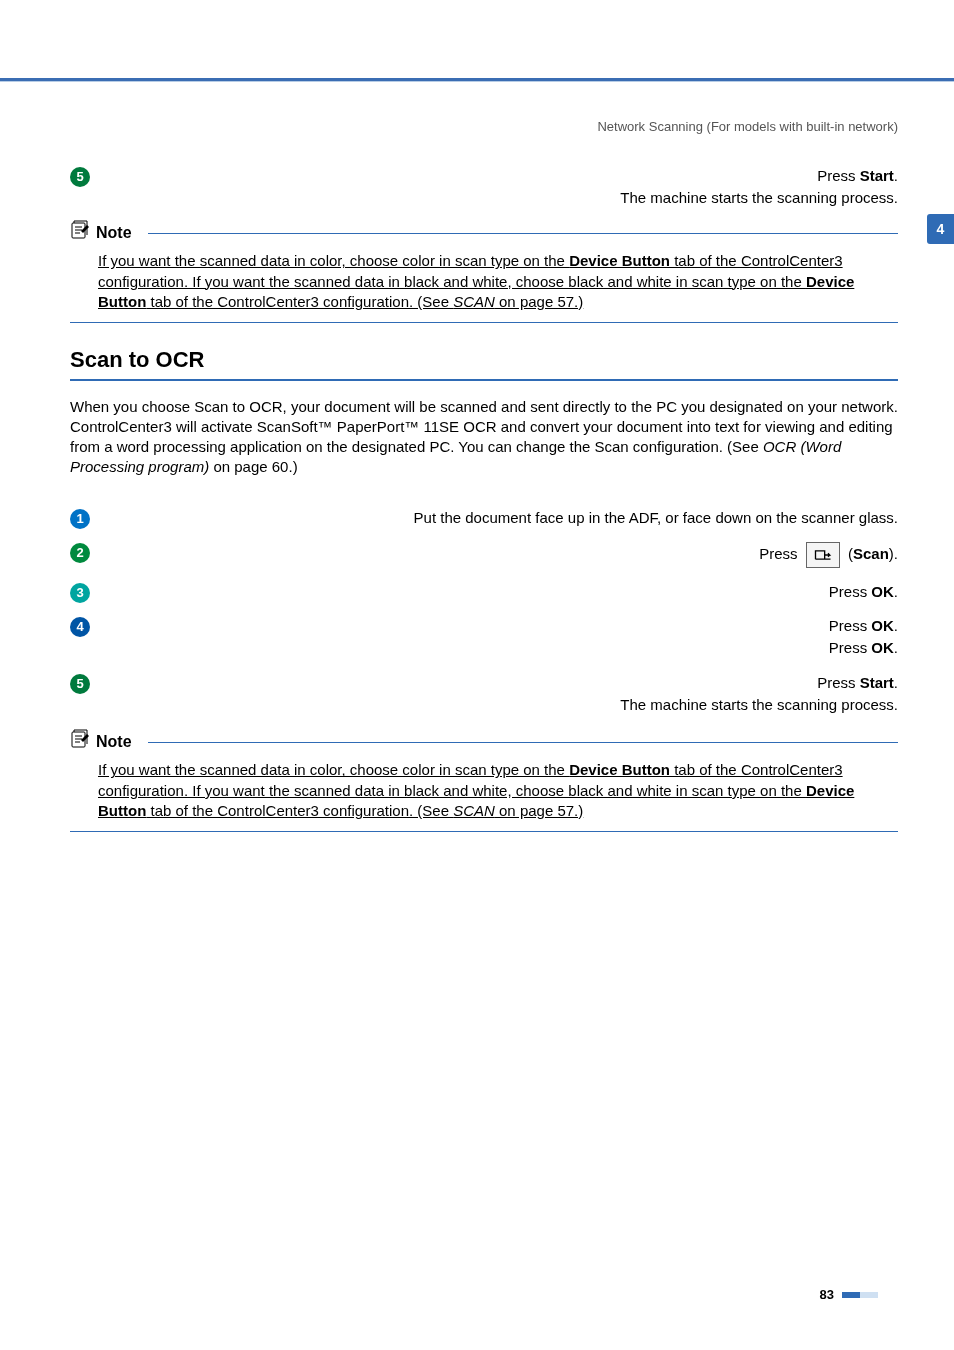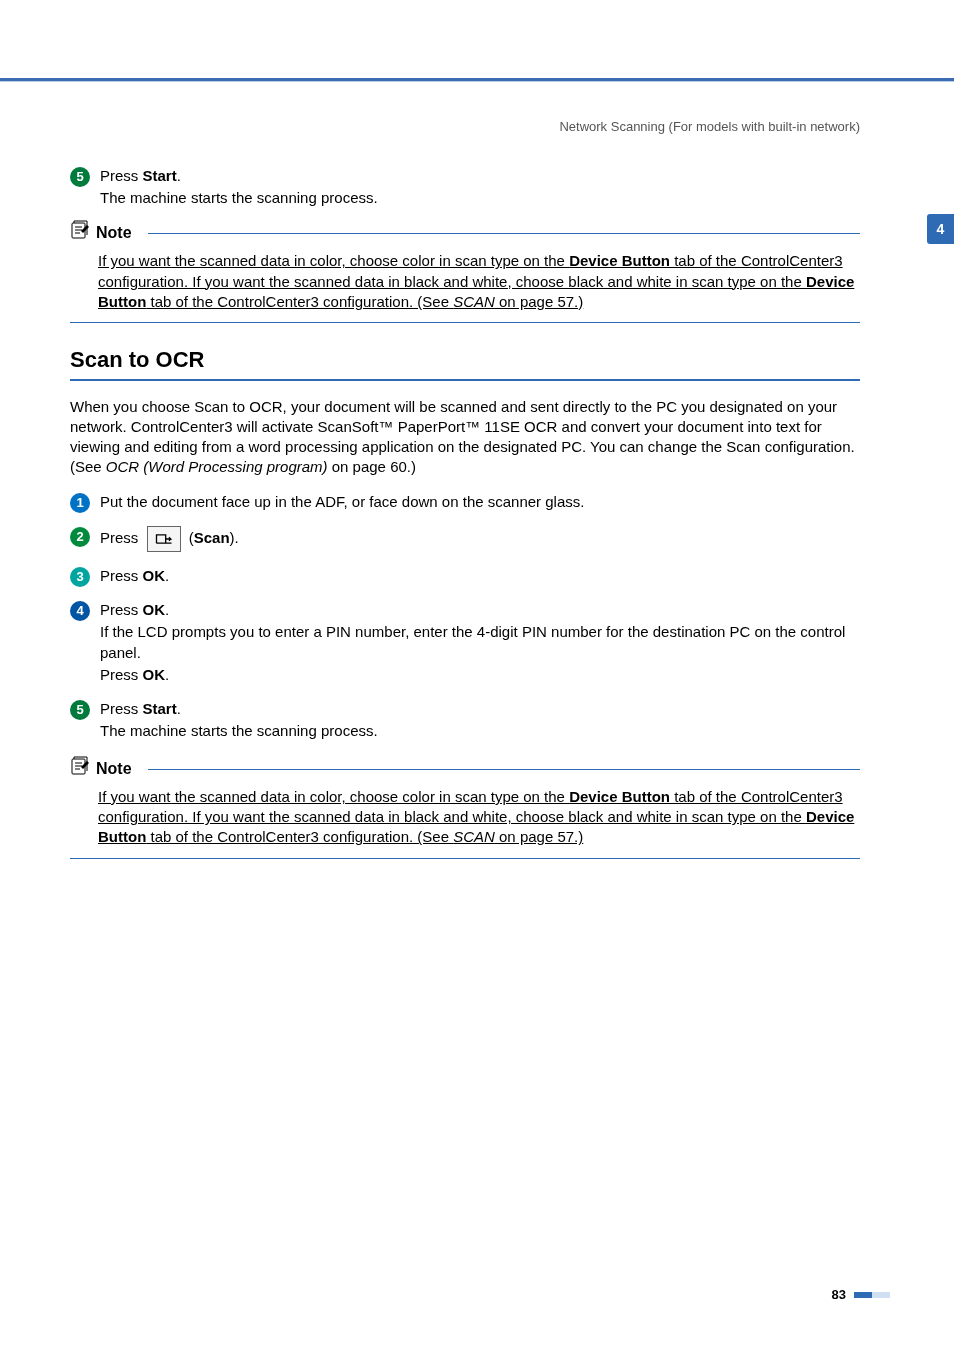--- a/index.html
+++ b/index.html
@@ -2,49 +2,49 @@
 <html><head>
 <meta charset="utf-8">
 <style>
   * { box-sizing: border-box; margin: 0; padding: 0; }
   html, body { width: 954px; height: 1350px; font-family: Arial, Helvetica, sans-serif; background: #fff; color: #000; }
   .page { position: relative; width: 954px; height: 1350px; }
   .top-band { height: 78px; background: #fff; }
   .top-hr { height: 3px; background: #3b6db3; }
   .top-hr2 { height: 1px; background: #b8cde6; }
   .side-tab { position: absolute; right: 0; top: 214px; width: 27px; height: 30px; background: #2f6bb5; color: #fff; font-size: 14px; font-weight: bold; display: flex; align-items: center; justify-content: center; border-top-left-radius: 3px; border-bottom-left-radius: 3px; }
-  .content { padding: 0 94px 0 70px; font-size: 15px; line-height: 1.35; }
+  .content { padding: 0 56px 0 70px; font-size: 15px; line-height: 1.35; }
   .breadcrumb { text-align: right; color: #555; font-size: 13px; margin-top: 36px; margin-bottom: 30px; }
   .step-row { display: flex; align-items: flex-start; margin-bottom: 6px; }
   .step-row .num { flex: 0 0 28px; }
   .step-row .body { flex: 1; }
-  .step-row .body p { margin: 0 0 2px 2px; }
+  .step-row .body p { margin: 0 0 2px 12px; text-align: right; }
   .bullet { display: inline-block; width: 20px; height: 20px; border-radius: 50%; color: #fff; font-size: 13px; font-weight: bold; text-align: center; line-height: 20px; vertical-align: middle; }
   .b1 { background: #0072c6; }
   .b2 { background: #008a3e; }
   .b3 { background: #00a5a0; }
   .b4 { background: #0055a5; }
   .b5 { background: #007a3d; }
   .note-hdr { display: flex; align-items: center; margin-top: 10px; }
   .note-hdr .icon { flex: 0 0 auto; margin-right: 6px; }
   .note-hdr .label { font-weight: bold; font-size: 16px; margin-right: 16px; }
   .note-hdr .line { flex: 1; height: 1px; background: #2f6bb5; margin-top: 2px; }
   .note-body { padding: 6px 0 10px 28px; text-decoration: underline; }
   .note-end { height: 1px; background: #2f6bb5; margin-bottom: 22px; }
   .h2 { font-size: 22px; font-weight: bold; margin: 14px 0 4px 0; }
   .h2-underline { height: 2px; background: #2f6bb5; margin-bottom: 16px; }
-  .para { margin-bottom: 14px; }
+  .para { margin-bottom: 30px; }
   .mono { font-family: "Courier New", monospace; }
   .scan-key { display: inline-flex; align-items: center; justify-content: center; width: 34px; height: 26px; border: 1px solid #666; background: #f5f5f5; vertical-align: middle; margin: 0 4px; }
   .scan-key svg { width: 20px; height: 16px; }
   .bold { font-weight: bold; }
   .italic { font-style: italic; }
   .steps { margin-left: 0; margin-bottom: 6px; }
   .steps .step-row { margin-bottom: 12px; }
-  .footer { position: absolute; bottom: 48px; right: 64px; display: flex; align-items: center; }
+  .footer { position: absolute; bottom: 48px; right: 76px; display: flex; align-items: center; }
   .footer .pg { font-size: 13px; font-weight: bold; margin-right: 8px; }
   .footer .bar { width: 18px; height: 6px; background: #2f6bb5; }
   .footer .bar2 { width: 18px; height: 6px; background: #cfe0f2; }
   .tri { font-size: 12px; }
 </style>
 </head>
 <body>
 
 <div class="page">
   <div class="top-band"></div>
@@ -122,21 +122,20 @@
           </p>
         </div>
       </div>
 
       <div class="step-row">
         <div class="num"><span class="bullet b4">4</span></div>
         <div class="body">
           <p>
             <span>Press </span><span class="bold">OK</span><span>.</span>
           </p>
-          <p>If the LCD prompts you to enter a PIN number, enter the 4-digit PIN number for the destination PC on the control panel.</p>
           <p>
             <span>Press </span><span class="bold">OK</span><span>.</span>
           </p>
         </div>
       </div>
 
       <div class="step-row">
         <div class="num"><span class="bullet b5">5</span></div>
         <div class="body">
           <p>

